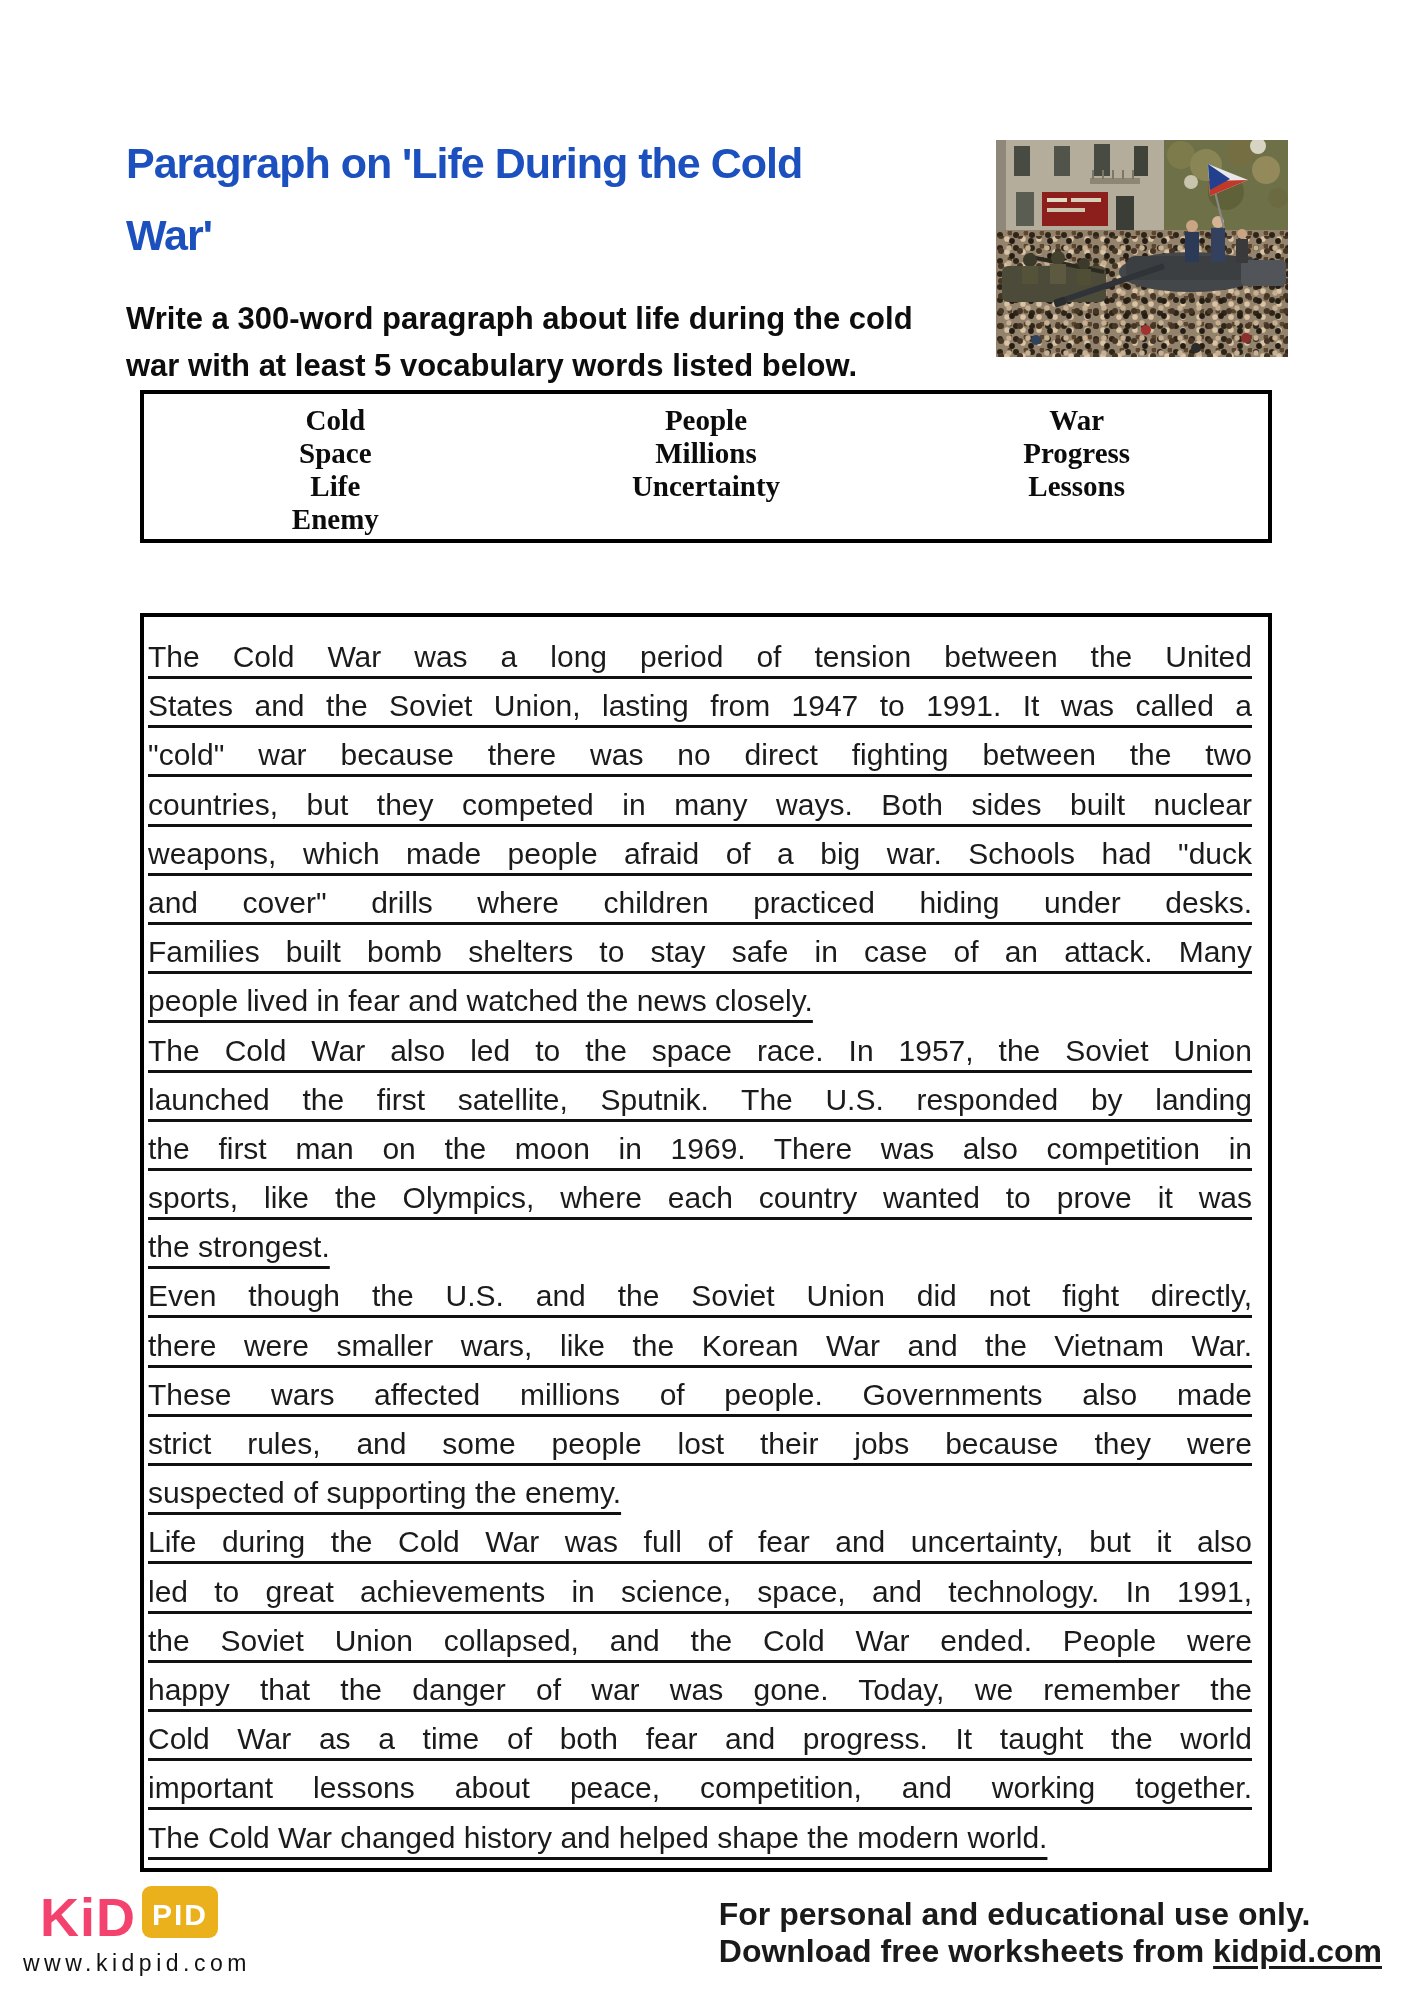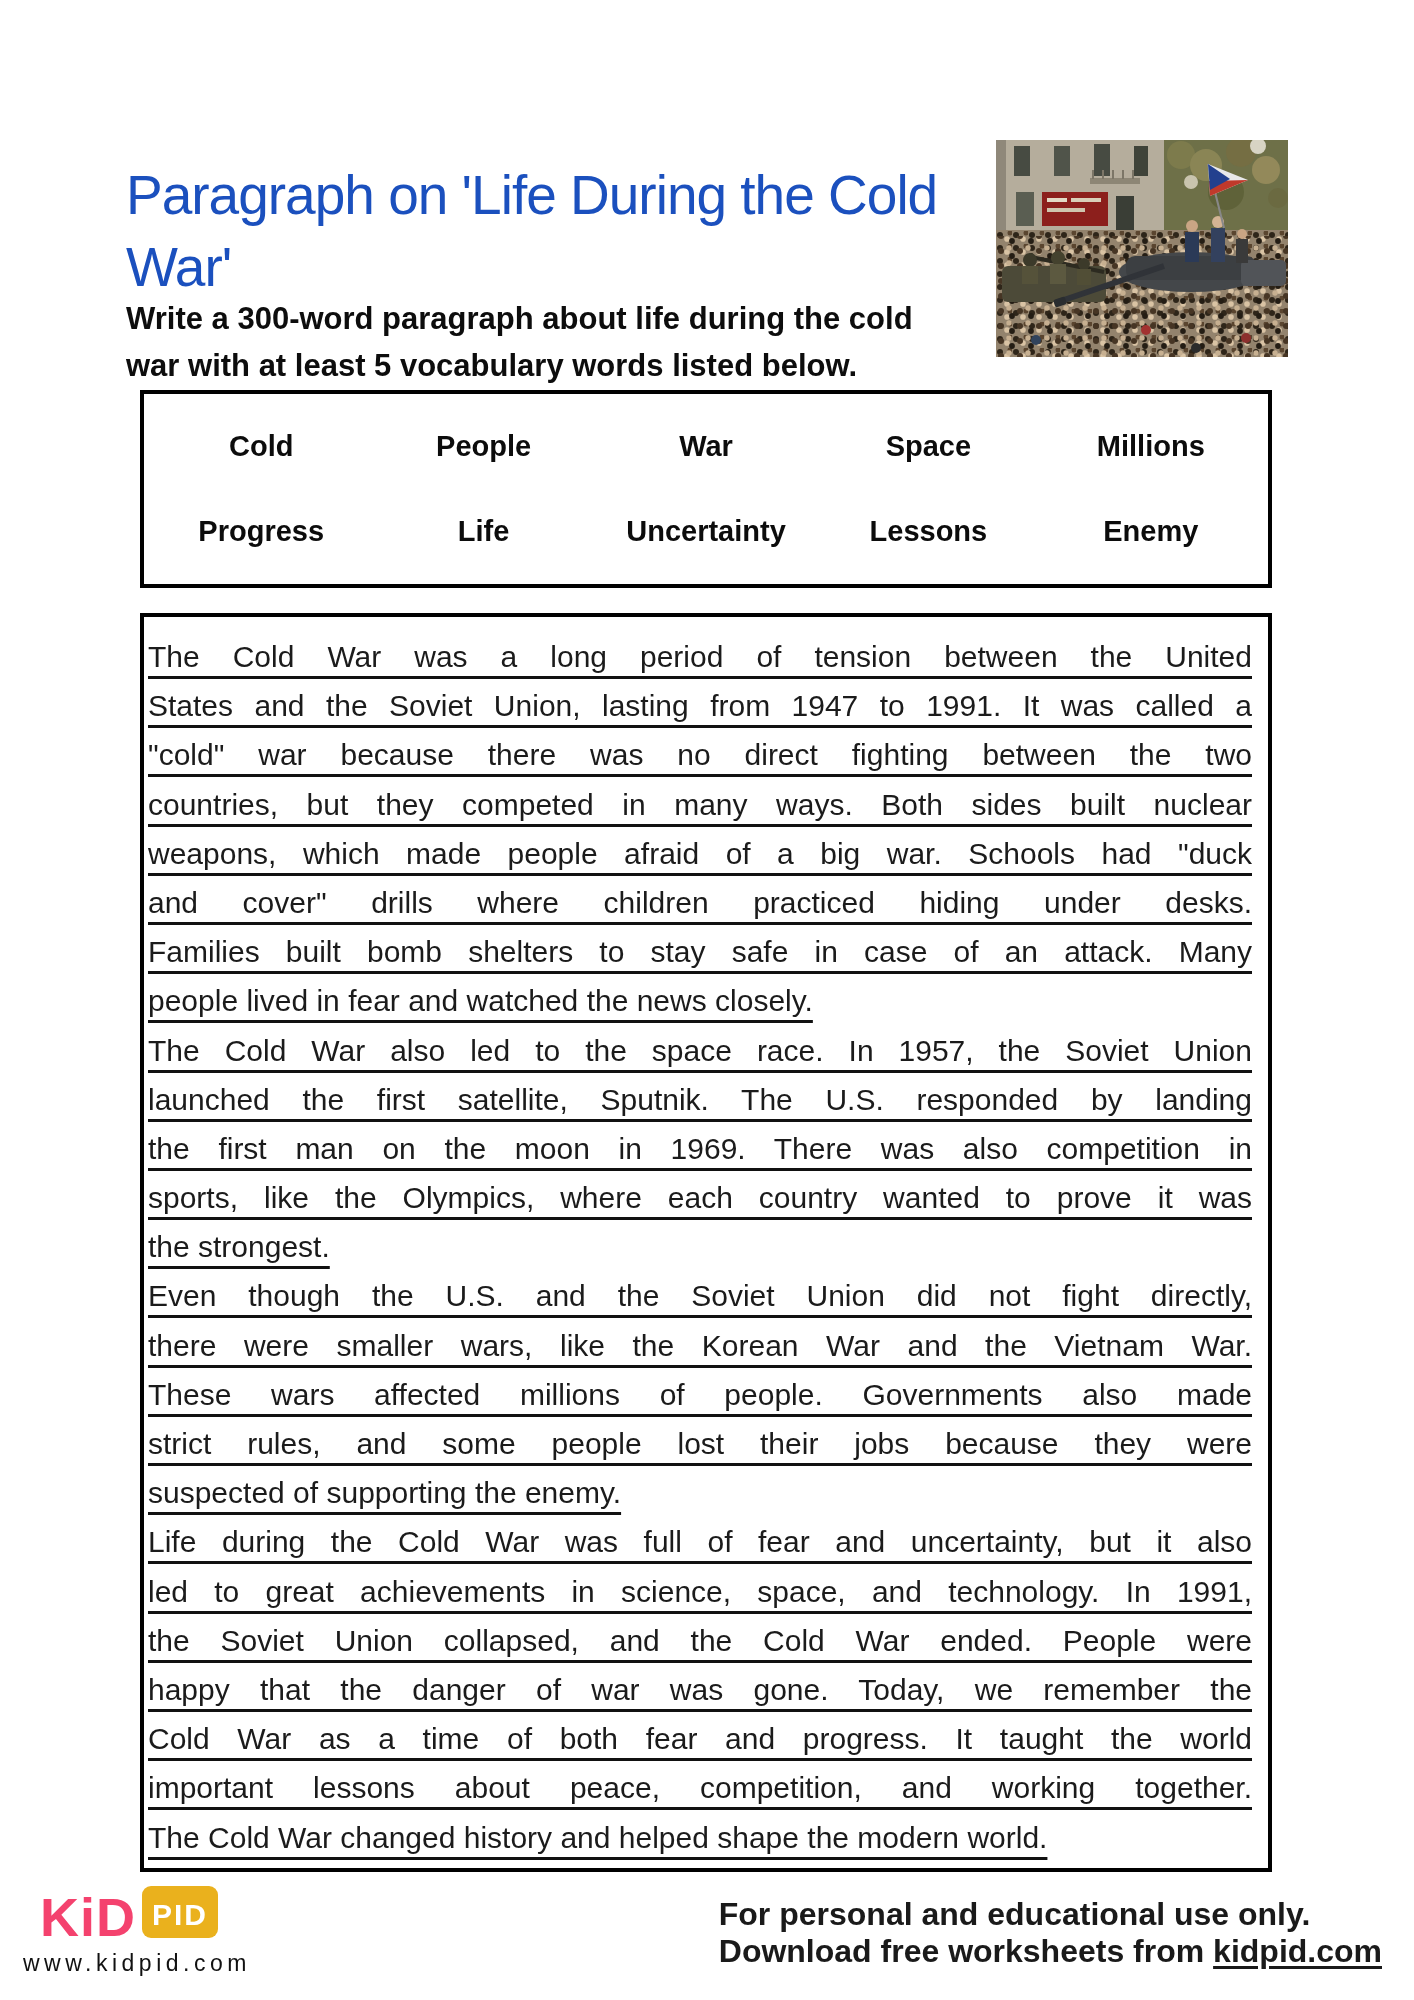--- a/index.html
+++ b/index.html
@@ -2,39 +2,39 @@
 <html style="--title-blue: #1b50be; --brand-pink: #f4426e; --brand-yellow: #eab11d; --text-black: #141414;"><head>
 <meta charset="utf-8">
 <style>
   html,body{margin:0;padding:0;background:#ffffff;}
   .page{
     position:relative;width:1414px;height:2000px;background:#fff;overflow:hidden;
     font-family:"Liberation Sans",sans-serif;color:var(--text-black,#141414);
   }
   
   .title{
-    position:absolute;left:126px;top:122px;width:880px;
-    font-size:55px;font-weight:400;letter-spacing:-1px;
+    position:absolute;left:126px;top:98px;width:880px;
+    font-size:43px;font-weight:700;letter-spacing:-1px;
     line-height:72px;color:var(--title-blue,#1b50be);
   }
   .subtitle{
     position:absolute;left:126px;top:266px;width:870px;
     font-size:31px;font-weight:700;line-height:47px;color:#0d0d0d;margin-top:29px;
   }
   .photo{
     position:absolute;left:996px;top:140px;width:292px;height:217px;overflow:hidden;
     background:#b5ad9c;
   }
   .photo svg{display:block;width:292px;height:217px;}
   
   .vocab-box{
-    position:absolute;left:140px;top:390px;width:1132px;height:198px;
+    position:absolute;left:140px;top:390px;width:1132px;height:153px;
     border:4px solid #000;box-sizing:border-box;
-    display:grid;grid-template-columns:repeat(5,1fr);grid-template-rows:1fr 1fr;
-    align-items:center;justify-items:center;padding:10px 6px;
+    display:grid;grid-template-columns:repeat(3,1fr);grid-template-rows:1fr 1fr;
+    align-items:center;justify-items:center;padding:10px 6px;font-family:Liberation Serif, serif;
   }
   .vocab-word{font-size:29px;font-weight:700;color:#0c0c0c;}
   
   .essay-box{
     position:absolute;left:140px;top:613px;width:1132px;height:1259px;
     border:4px solid #000;box-sizing:border-box;
     padding:15px 16px 0 4px;
   }
   .tline{
     height:49.2px;line-height:49.2px;font-size:30px;color:#1b1b1b;

